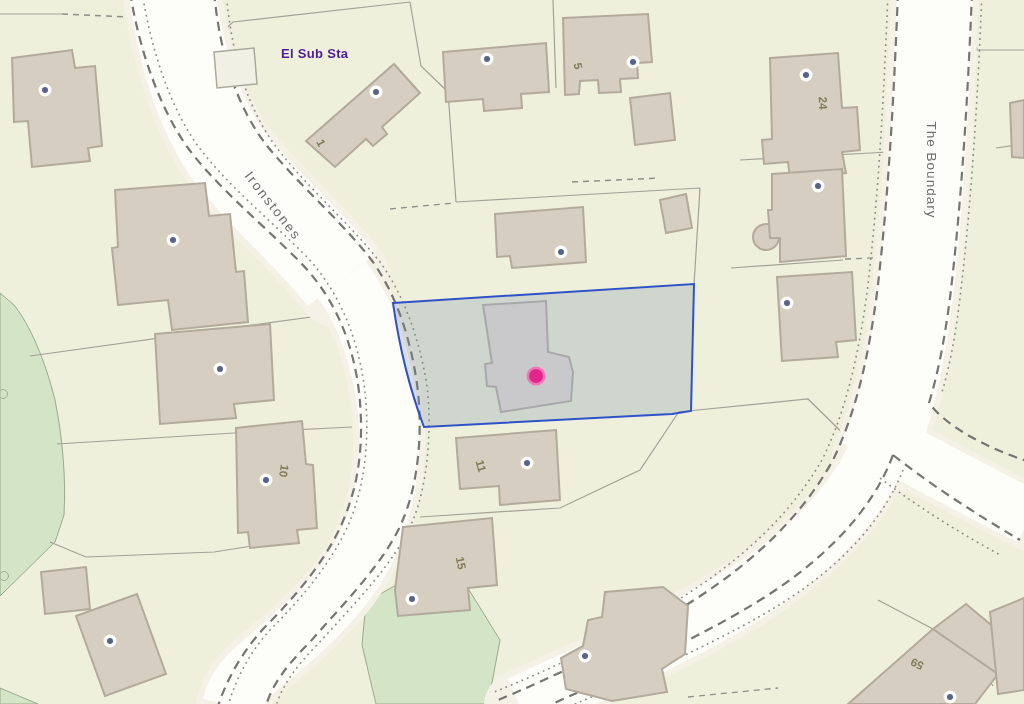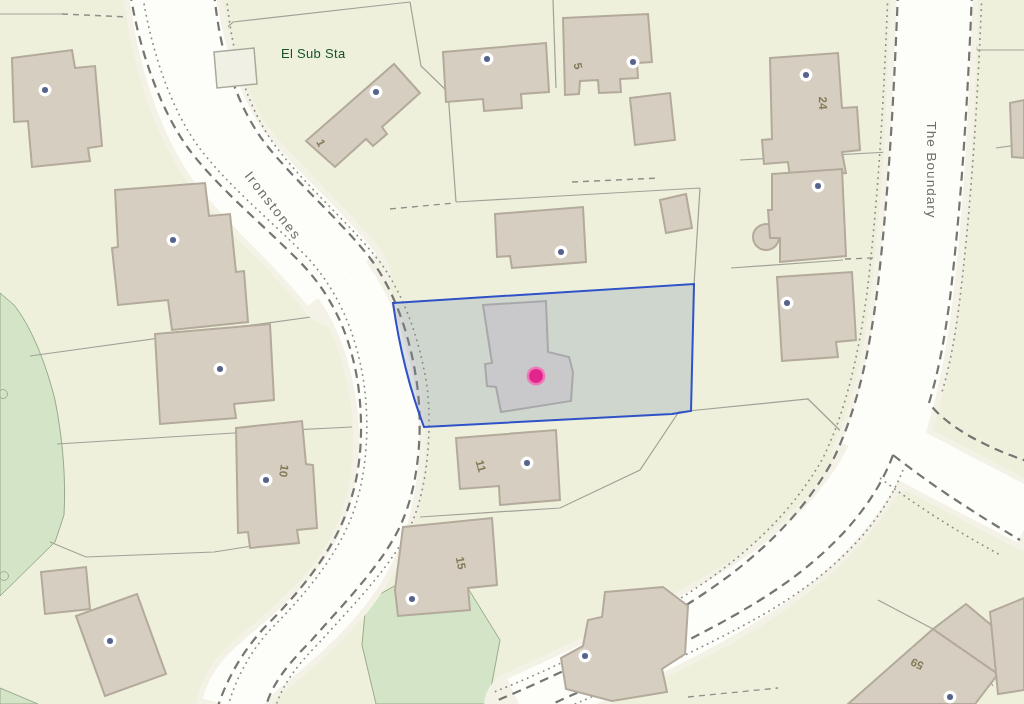--- a/index.html
+++ b/index.html
@@ -9,21 +9,21 @@
   }
   .map-viewport svg{position:absolute;left:0;top:0;}
   .lbl{
     position:absolute;white-space:nowrap;pointer-events:none;
     -webkit-user-select:none;user-select:none;
   }
   .street-label{
     font-size:13.5px;color:#6d6d6d;letter-spacing:2px;font-weight:500;
   }
   .poi-label{
-    font-size:13px;color:#14532d;font-weight:400;letter-spacing:0.3px;
+    font-size:13px;color:#4c1d95;font-weight:700;letter-spacing:0.3px;
   }
   .house-number{
     font-size:11.5px;color:#837b58;font-weight:600;
   }
 </style>
 </head>
 <body>
 
 <div class="map-viewport">
   <svg width="1024" height="704" viewBox="0 0 1024 704">

